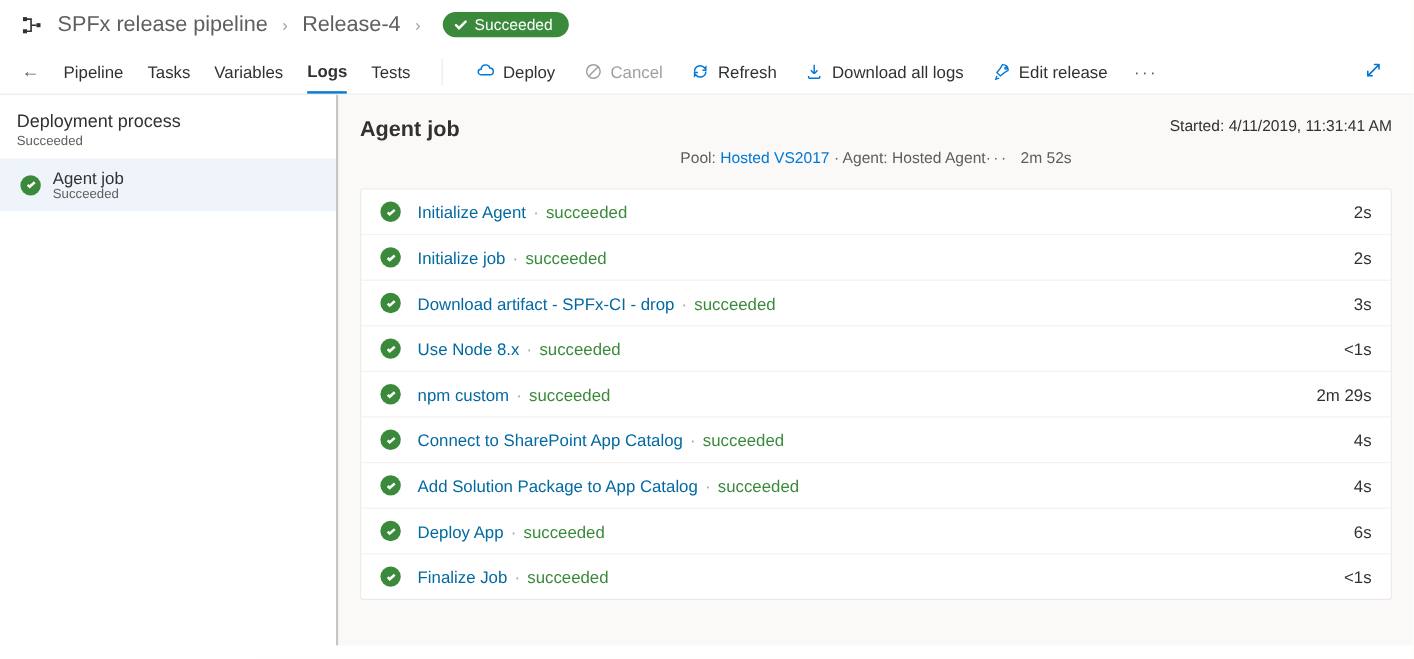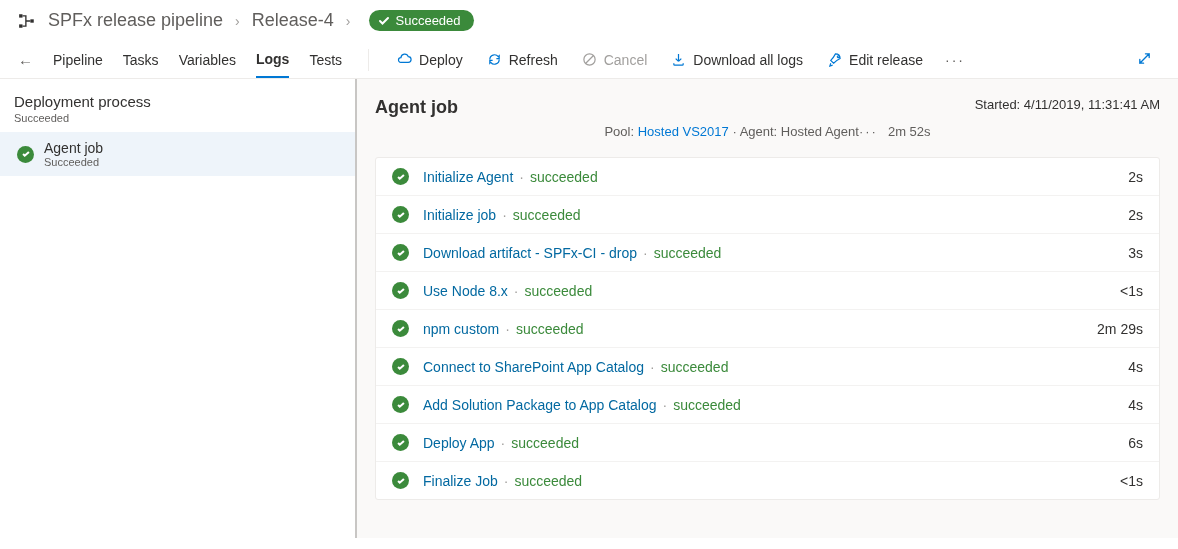--- a/index.html
+++ b/index.html
@@ -30,21 +30,21 @@
   .action svg, .more-btn svg, .expand-btn svg { width: 15px; height: 15px; }
   .action svg { stroke: #0078d4; fill: none; }
   .action.disabled svg { stroke: #a19f9d; }
   .more-btn { padding: 6px 10px; cursor: pointer; color: #605e5c; letter-spacing: 2px; }
 
   .toolbar-spacer { flex: 1; }
   .expand-btn { color: #0078d4; padding: 8px; cursor: pointer; }
 
   
   .main { display: flex; height: 459px; }
-  .sidebar { width: 357px; border-right: 2px solid #c8c6c4; }
+  .sidebar { width: 282px; border-right: 2px solid #c8c6c4; }
   .side-header { padding: 14px 14px 8px 14px; }
   .side-header .title { font-size: 15px; color: #323130; }
   .side-header .sub { font-size: 11px; color: #605e5c; margin-top: 2px; }
 
   .job-row { display: flex; align-items: center; background: #eef4fa; padding: 8px 14px; cursor: pointer; border-left: 3px solid transparent; }
   .job-row .check-circle { width: 17px; height: 17px; margin-right: 10px; }
   .job-row .job-title { font-size: 14px; }
   .job-row .job-sub { font-size: 11px; color: #605e5c; }
 
   
@@ -105,32 +105,32 @@
     <span class="tab">Tests</span>
   </div>
   <span class="toolbar-divider"></span>
   <div class="toolbar-actions">
     <span class="action">
       <svg viewBox="0 0 16 16">
           <path d="M12 11a3 3 0 000-6 4 4 0 00-7.8 1A2.5 2.5 0 004 11h8z" stroke-width="1.3"></path>
         </svg>
       <span>Deploy</span>
     </span>
-    <span class="action">
-      <svg viewBox="0 0 16 16">
-          <path d="M3 8a5 5 0 019-3l1-1v3h-3M13 8a5 5 0 01-9 3l-1 1V9h3" stroke-width="1.3"></path>
-        </svg>
-      <span>Refresh</span>
-    </span>
     <span class="action disabled">
       <svg viewBox="0 0 16 16">
           <circle cx="8" cy="8" r="6" stroke-width="1.3"></circle>
           <path d="M4 12L12 4" stroke-width="1.3"></path>
         </svg>
       <span>Cancel</span>
+    </span>
+    <span class="action">
+      <svg viewBox="0 0 16 16">
+          <path d="M3 8a5 5 0 019-3l1-1v3h-3M13 8a5 5 0 01-9 3l-1 1V9h3" stroke-width="1.3"></path>
+        </svg>
+      <span>Refresh</span>
     </span>
     <span class="action">
       <svg viewBox="0 0 16 16">
           <path d="M8 2v8m0 0l3-3m-3 3L5 7M3 12v1a1 1 0 001 1h8a1 1 0 001-1v-1" stroke-width="1.3"></path>
         </svg>
       <span>Download all logs</span>
     </span>
     <span class="action">
       <svg viewBox="0 0 16 16">
           <path d="M9 2c3 0 5 2 5 5-2 1-5 3-7 5l-3-3c2-2 4-5 5-7zM4 12l-1 3 3-1M11 5a1 1 0 110 .01" stroke-width="1.2"></path>

